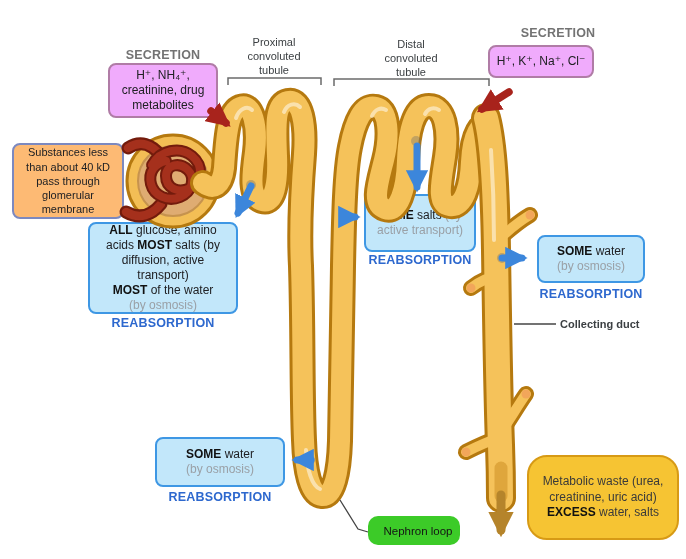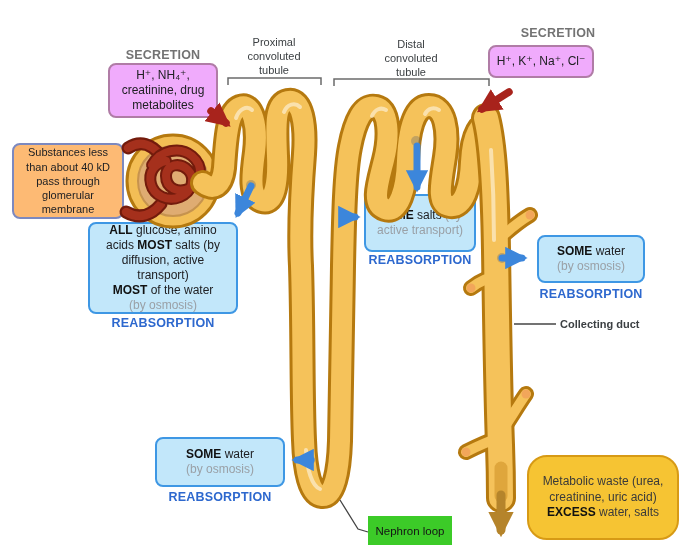--- a/index.html
+++ b/index.html
@@ -19,21 +19,21 @@
   .box-lav{background:#fdba74;border:2px solid #7C89C0;font-size:11px;line-height:1.3;}
   .box-blue{background:#C2E7FA;border:2px solid #3E97E4;}
   .box-yellow{background:#F6C433;border:2px solid #D79A15;color:#3a3a3a;border-radius:20px;line-height:1.32;}
   .hdr-red{position:absolute;z-index:2;color:#737373;font-weight:bold;font-size:12.5px;text-align:center;letter-spacing:.2px;}
   .hdr-black{position:absolute;z-index:2;color:#111;font-weight:bold;font-size:12.5px;text-align:center;}
   .reab{position:absolute;z-index:2;color:#2D68CE;font-weight:bold;font-size:12.5px;text-align:center;letter-spacing:.2px;}
   .lbl{position:absolute;z-index:2;color:#3C4043;font-size:11px;text-align:center;line-height:1.25;}
   .lbl-left{text-align:left;}
   .green-tag{
     position:absolute;z-index:2;background:#3CCB28;color:#141414;font-size:11.5px;
-    display:flex;align-items:center;justify-content:center;border-radius:0;
+    display:flex;align-items:center;justify-content:center;border-radius:10px;padding-left:8px;
   }
 </style>
 </head>
 <body>
 
 <div class="canvas">
 
   <div class="hdr-red" style="left:108px;top:48px;width:110px;">SECRETION</div>
 
   <div class="box box-pink" style="left:108px;top:63px;width:110px;height:55px;">

